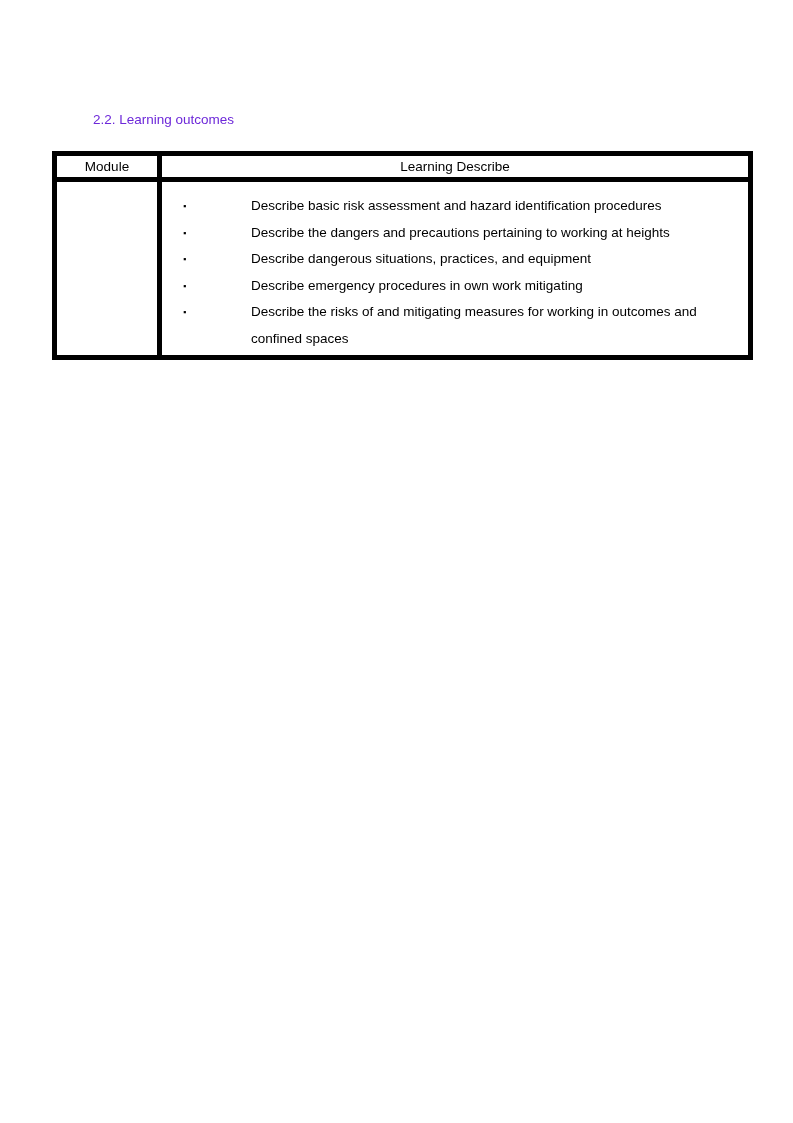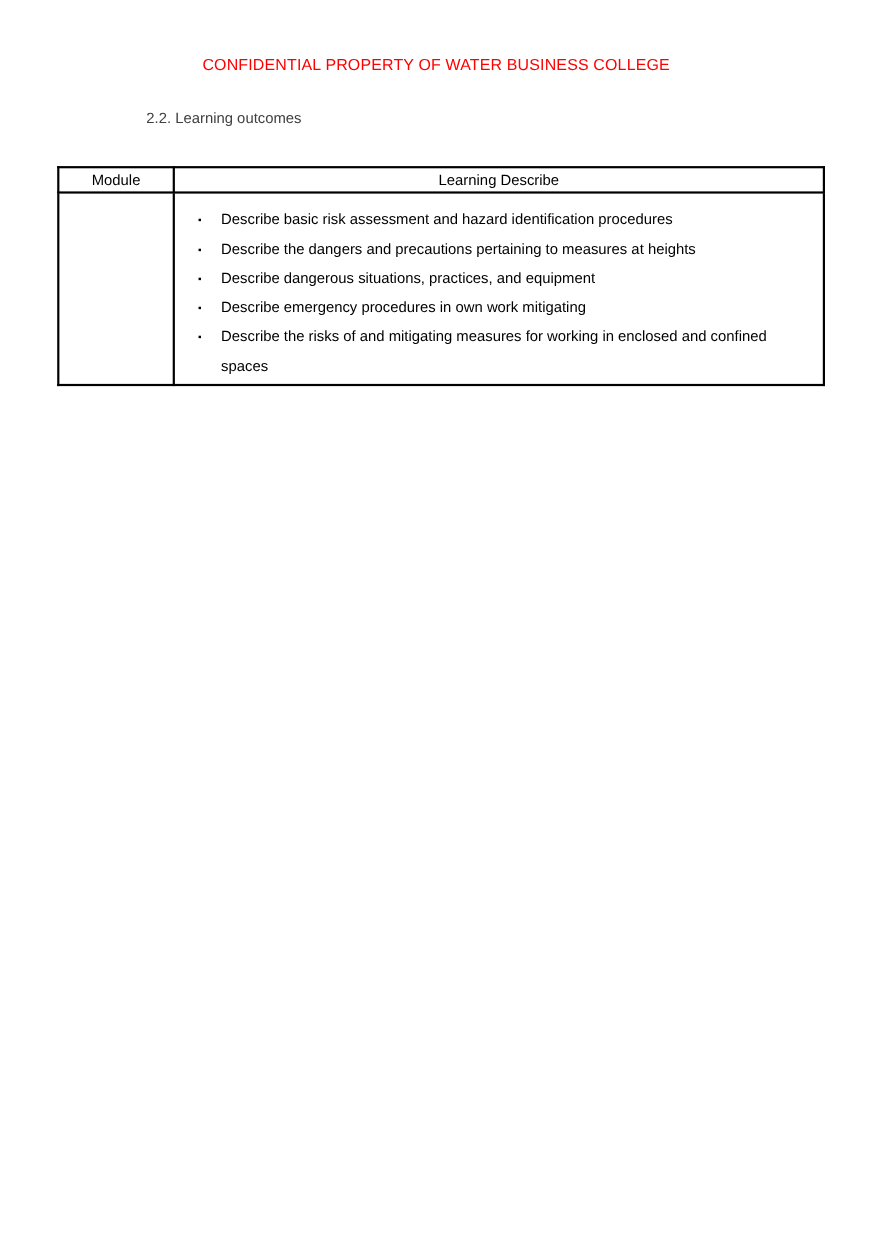--- a/index.html
+++ b/index.html
@@ -31,39 +31,38 @@
     text-align: center;
     color: #ff0000;
     font-size: 14.5px;
     letter-spacing: 0.15px;
     white-space: nowrap;
   }
 
   
   .section-heading {
     position: absolute;
-    top: 100px;
+    top: 112px;
     left: 93px;
     font-size: 13.5px;
-    color: #404040;
-    margin-left: 40px;
+    color: #6d28d9;
   }
 
   
   .outcomes-table {
     position: absolute;
     top: 151px;
     left: 52px;
     width: 696px;
     border-collapse: collapse;
     table-layout: fixed;
   }
   .outcomes-table td,
   .outcomes-table th {
-    border: 2px solid #000000;
+    border: 5px solid #000000;
     padding: 0;
     vertical-align: top;
     font-weight: normal;
   }
   .col-module { width: 105px; }
   .col-outcomes { width: 591px; }
 
   .th-cell {
     text-align: center;
     font-size: 13.5px;
@@ -96,28 +95,28 @@
   }
   .outcome-item .bullet-marker {
     position: absolute;
     left: 21px;
     top: 0;
     line-height: 26.5px;
     font-size: 9px;
   }
   .outcome-text {
     display: block;
+    margin-left: 47px;
   }
 </style>
 </head>
 <body>
 
 <div class="page">
 
-  <div class="doc-header">CONFIDENTIAL PROPERTY OF WATER BUSINESS COLLEGE</div>
 
   <div class="section-heading">2.2. Learning outcomes</div>
 
   <table class="outcomes-table">
     <colgroup>
       <col class="col-module">
       <col class="col-outcomes">
     </colgroup>
     <thead>
       <tr>
@@ -129,33 +128,33 @@
       <tr>
         <td class="module-cell"></td>
         <td class="outcomes-cell">
           <ul class="outcome-list">
             <li class="outcome-item">
               <span class="bullet-marker">▪</span>
               <span class="outcome-text">Describe basic risk assessment and hazard identification procedures</span>
             </li>
             <li class="outcome-item">
               <span class="bullet-marker">▪</span>
-              <span class="outcome-text">Describe the dangers and precautions pertaining to measures at heights</span>
+              <span class="outcome-text">Describe the dangers and precautions pertaining to working at heights</span>
             </li>
             <li class="outcome-item">
               <span class="bullet-marker">▪</span>
               <span class="outcome-text">Describe dangerous situations, practices, and equipment</span>
             </li>
             <li class="outcome-item">
               <span class="bullet-marker">▪</span>
               <span class="outcome-text">Describe emergency procedures in own work mitigating</span>
             </li>
             <li class="outcome-item">
               <span class="bullet-marker">▪</span>
-              <span class="outcome-text">Describe the risks of and mitigating measures for working in enclosed and confined spaces</span>
+              <span class="outcome-text">Describe the risks of and mitigating measures for working in outcomes and confined spaces</span>
             </li>
           </ul>
         </td>
       </tr>
     </tbody>
   </table>
 
 </div>
 
 </body></html>

